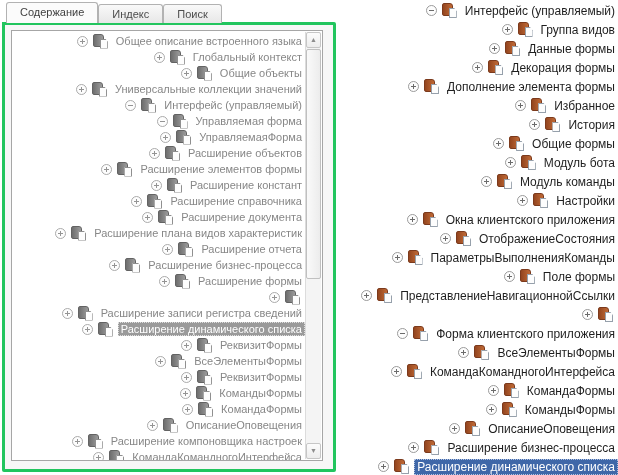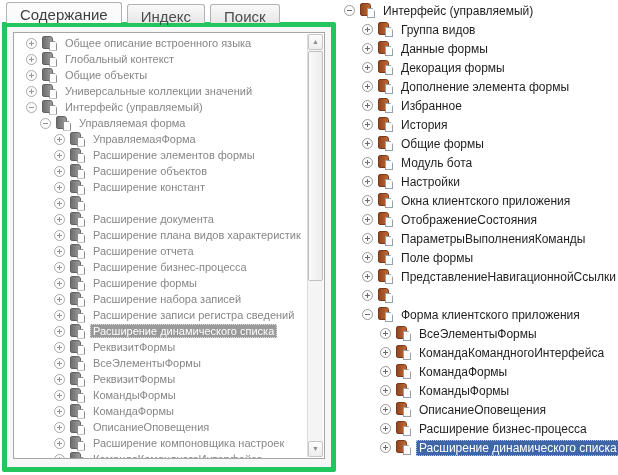--- a/index.html
+++ b/index.html
@@ -3,46 +3,46 @@
 <meta charset="utf-8">
 <style>
   * { margin:0; padding:0; box-sizing:border-box; }
   html,body { width:618px; height:475px; background:#ffffff; overflow:hidden;
     font-family:"Liberation Sans","DejaVu Sans",sans-serif; }
 
   
   .left-widget { position:absolute; left:2px; top:2px; width:334px; height:470px; }
   .tabstrip { position:absolute; left:4px; top:0; height:21px; display:flex; align-items:flex-end; z-index:3; }
   .tab { border:1px solid #b2b2b2; border-bottom:none; border-radius:3px 3px 0 0;
-    padding:3px 13px 3px 13px; font-size:15px; color:#4d4d4d; margin-right:5px;
+    padding:3px 13px 3px 13px; font-size:11px; color:#4d4d4d; 
     background:linear-gradient(#f9f9f9,#e7e7e7); height:19px; white-space:nowrap; cursor:default; }
   .tab.active { background:#fbfbfb; height:21px; position:relative; z-index:4; color:#3f3f3f; }
   .panel-body { position:absolute; left:0; top:20px; right:0; bottom:0;
-    background:#f7f7f7; border:5px solid #22c55e; border-radius:0 2px 2px 2px; }
+    background:#f7f7f7; border:3px solid #22c55e; border-radius:0 2px 2px 2px; }
   .treebox { position:absolute; left:6px; top:5px; width:312px; bottom:8px;
     background:#ffffff; border:1px solid #a6a6a6; overflow:hidden; }
   .tree-left { position:absolute; left:0; top:2px; right:17px; bottom:0; }
 
   
   .vscroll { position:absolute; top:1px; right:1px; bottom:1px; width:16px;
     background:#f4f4f4; border-left:1px solid #dcdcdc; }
   .sbtn { position:absolute; left:0; width:15px; height:16px; background:linear-gradient(#fcfcfc,#ededed);
     border:1px solid #c6c6c6; border-radius:2px; color:#8d8d8d; font-size:7px; line-height:14px;
     text-align:center; cursor:default; }
   .sbtn.up { top:0; }
   .sbtn.down { bottom:0; }
   .sthumb { position:absolute; left:0; top:17px; width:15px; height:230px;
     background:linear-gradient(to right,#fafafa,#ececec); border:1px solid #c0c0c0; border-radius:2px; }
 
   
   .right-widget { position:absolute; left:340px; top:0; width:278px; height:475px; background:#fff; }
   .tree-right { position:absolute; left:0; top:1px; right:0; bottom:0; }
 
   
-  .row { display:flex; align-items:center; white-space:nowrap; cursor:default; }
+  .row { display:flex; align-items:center; white-space:nowrap; cursor:default;justify-content:flex-end; }
   .tree-left  .row { height:16px; font-size:11px; color:#878787; }
   .tree-right .row { height:19px; font-size:12px; color:#1f1f1f; }
   .tree-left  .lvl0 { padding-left:12px; } .tree-left  .lvl1 { padding-left:26px; } .tree-left  .lvl2 { padding-left:40px; }
   .tree-right .lvl0 { padding-left:4px;  } .tree-right .lvl1 { padding-left:22px; } .tree-right .lvl2 { padding-left:40px; }
 
   .exp { width:11px; height:11px; border-radius:50%; position:relative; flex:none;
     margin-right:5px; background:#fdfdfd; }
   .tree-left  .exp { border:1px solid #ababab; }
   .tree-right .exp { border:1px solid #9b9b9b; }
   .exp::before { content:""; position:absolute; left:2px; right:2px; top:4px; height:1px; }
@@ -131,44 +131,45 @@
               <i class="page"></i>
             </span>
             <span class="lbl">УправляемаяФорма</span>
           </div>
           <div class="row lvl2">
             <span class="exp plus"></span>
             <span class="doc">
               <i class="cover"></i>
               <i class="page"></i>
             </span>
+            <span class="lbl">Расширение объектов</span>
+          </div>
+          <div class="row lvl2">
+            <span class="exp plus"></span>
+            <span class="doc">
+              <i class="cover"></i>
+              <i class="page"></i>
+            </span>
             <span class="lbl">Расширение элементов формы</span>
           </div>
           <div class="row lvl2">
             <span class="exp plus"></span>
             <span class="doc">
               <i class="cover"></i>
               <i class="page"></i>
             </span>
-            <span class="lbl">Расширение объектов</span>
-          </div>
-          <div class="row lvl2">
-            <span class="exp plus"></span>
-            <span class="doc">
-              <i class="cover"></i>
-              <i class="page"></i>
-            </span>
             <span class="lbl">Расширение констант</span>
           </div>
           <div class="row lvl2">
             <span class="exp plus"></span>
             <span class="doc">
               <i class="cover"></i>
               <i class="page"></i>
             </span>
+            <span class="lbl">Расширение справочника</span>
           </div>
           <div class="row lvl2">
             <span class="exp plus"></span>
             <span class="doc">
               <i class="cover"></i>
               <i class="page"></i>
             </span>
             <span class="lbl">Расширение документа</span>
           </div>
           <div class="row lvl2">
@@ -202,21 +203,20 @@
               <i class="page"></i>
             </span>
             <span class="lbl">Расширение формы</span>
           </div>
           <div class="row lvl2">
             <span class="exp plus"></span>
             <span class="doc">
               <i class="cover"></i>
               <i class="page"></i>
             </span>
-            <span class="lbl">Расширение набора записей</span>
           </div>
           <div class="row lvl2">
             <span class="exp plus"></span>
             <span class="doc">
               <i class="cover"></i>
               <i class="page"></i>
             </span>
             <span class="lbl">Расширение записи регистра сведений</span>
           </div>
           <div class="row lvl2 sel">
@@ -374,20 +374,28 @@
           <i class="page"></i>
         </span>
         <span class="lbl">Модуль бота</span>
       </div>
       <div class="row lvl1">
         <span class="exp plus"></span>
         <span class="doc">
           <i class="cover"></i>
           <i class="page"></i>
         </span>
+        <span class="lbl">Модуль команды</span>
+      </div>
+      <div class="row lvl1">
+        <span class="exp plus"></span>
+        <span class="doc">
+          <i class="cover"></i>
+          <i class="page"></i>
+        </span>
         <span class="lbl">Настройки</span>
       </div>
       <div class="row lvl1">
         <span class="exp plus"></span>
         <span class="doc">
           <i class="cover"></i>
           <i class="page"></i>
         </span>
         <span class="lbl">Окна клиентского приложения</span>
       </div>

